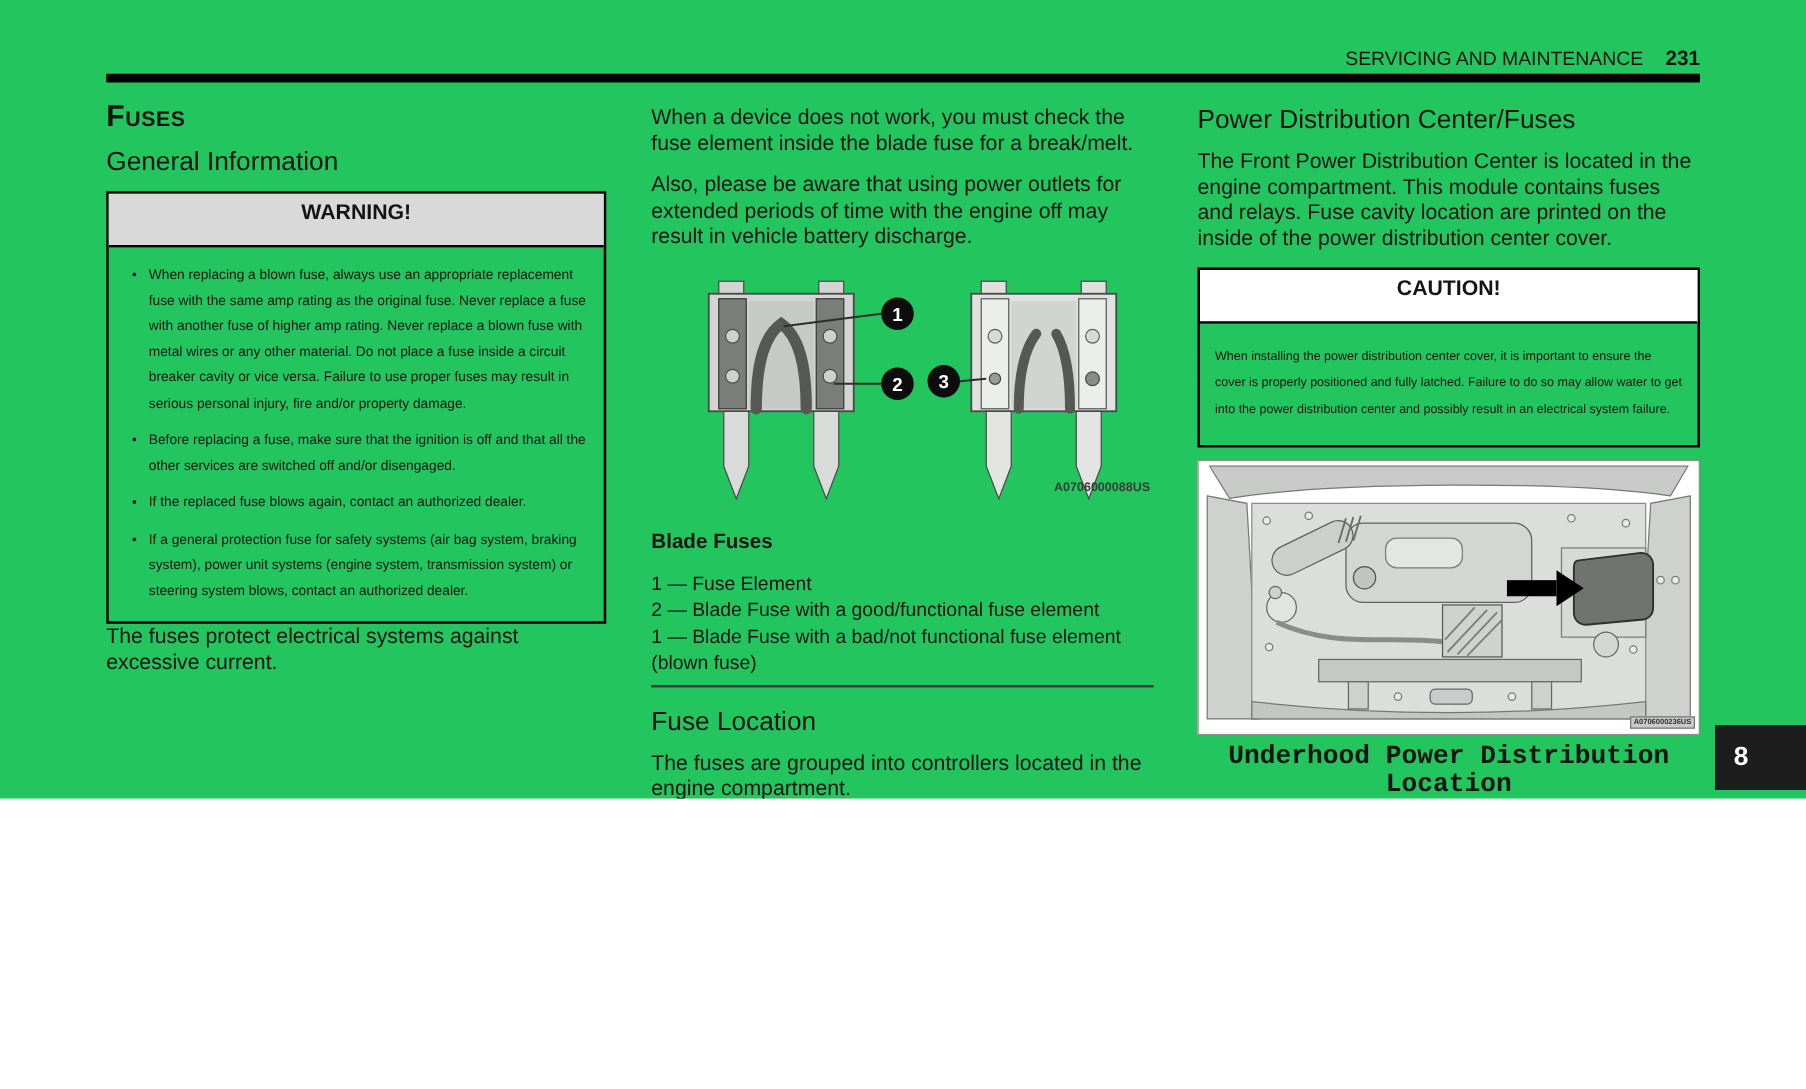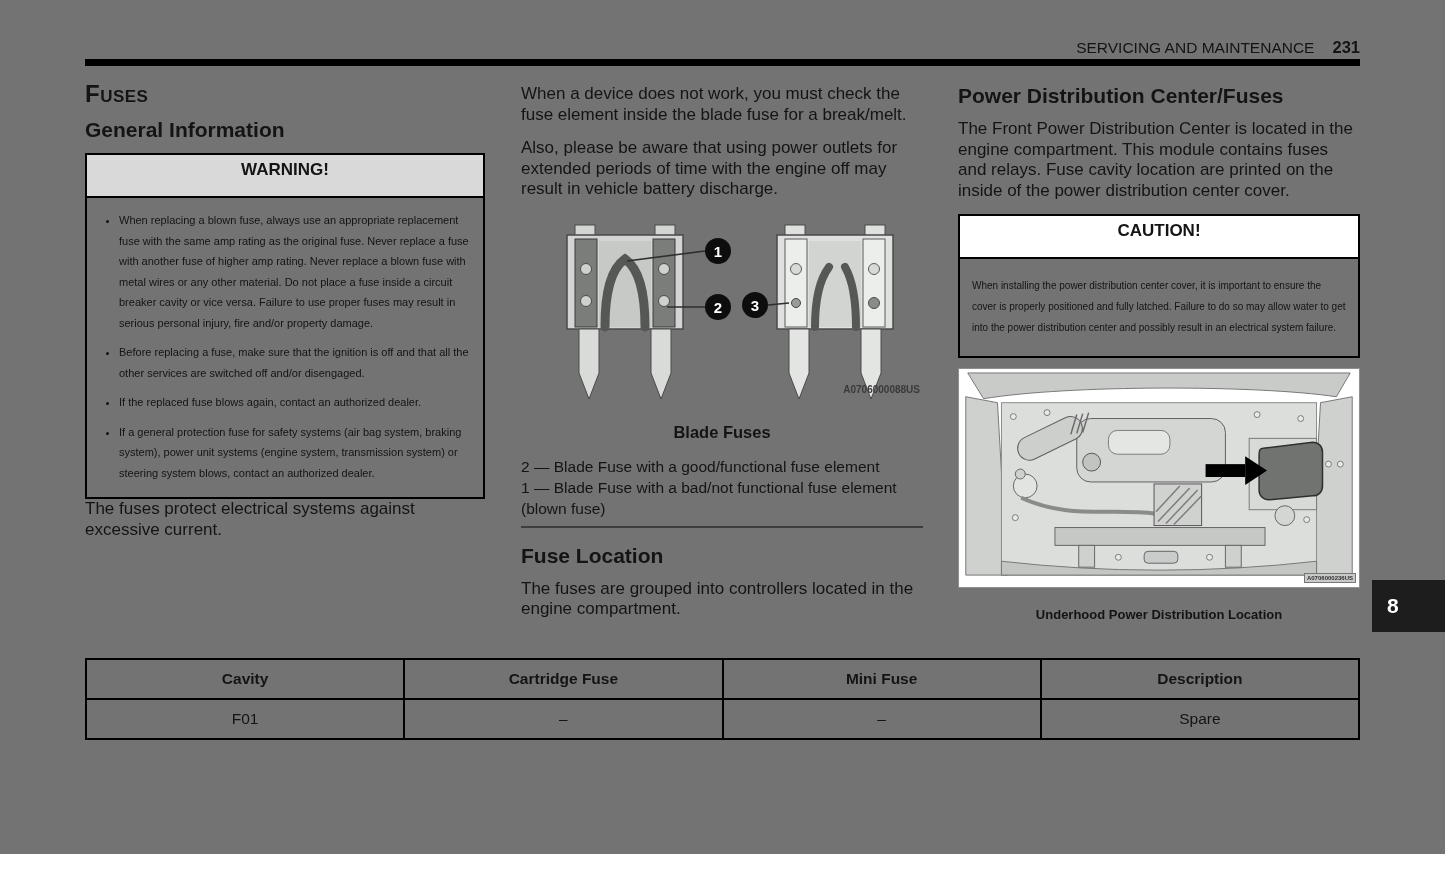--- a/index.html
+++ b/index.html
@@ -1,59 +1,59 @@
 <!DOCTYPE html>
 <html><head>
 <meta charset="utf-8">
 <style>
   html,body { margin:0; padding:0; background:#fff; }
   .page {
-    position:relative; width:1445px; height:854px; background:#737373;
+    position:relative; width:1445px; height:639px; background:#22c55e;
     font-family:"Liberation Sans","DejaVu Sans",sans-serif; color:#141414; overflow:hidden;
   }
   
   .running-header { position:absolute; top:38px; left:85px; width:1275px;
     display:flex; justify-content:flex-end; align-items:baseline; gap:18px; font-size:15.5px; }
   .page-num { font-weight:700; font-size:16.5px; }
   .header-rule { position:absolute; top:59px; left:85px; width:1275px; height:7px; background:#000; }
 
   
   .col { position:absolute; top:80px; }
   .col-left  { left:85px;  width:400px; }
   .col-mid   { left:521px; top:84px; width:402px; }
   .col-right { left:958px; top:84px; width:402px; }
 
   h1.sect { font-size:24px; font-weight:700; font-variant:small-caps; letter-spacing:.5px; margin:0 0 10px; }
-  h2.sub  { font-size:21px; font-weight:700; margin:0 0 11px; }
+  h2.sub  { font-size:21px; font-weight:400; margin:0 0 11px; }
 
   p.body { font-size:17px; line-height:20.5px; margin:0 0 13px; }
 
   
   .callout-box { border:2px solid #000; }
   .box-head { text-align:center; font-size:17px; font-weight:700; padding:5px 0 16px; border-bottom:2px solid #000; }
   .warn .box-head { background:#d9d9d9; }
   .caution .box-head { background:#ffffff; }
   .box-body { padding:12px 8px 14px 8px; }
   .box-body ul { margin:0; padding-left:24px; }
   .box-body li { font-size:11px; line-height:20.5px; margin-bottom:9px; }
   .box-body li:last-child { margin-bottom:0; }
   .box-body p { margin:4px; font-size:10px; line-height:21px; }
   .left-footer { margin-top:17px; }
 
   
   .fuse-figure { position:relative; margin-top:12px; width:402px; }
-  .fig-caption { text-align:center; font-weight:700; font-size:16.5px; margin-top:6px; }
+  .fig-caption { font-weight:700; font-size:16.5px; margin-top:6px; }
   .legend { margin-top:14px; font-size:15.5px; line-height:21px; }
   .legend-rule { border-top:2px solid #3d3d3d; margin:7px 0 16px; }
 
   .engine-figure { position:relative; margin-top:10px; width:400px; height:218px;
     border:1px solid #8f8f8f; background:#fdfdfd; }
   .fig-watermark { position:absolute; right:3px; bottom:4px; font-size:6px; font-weight:700;
     color:#2e2e2e; background:#c9c9c9; padding:0 2px; line-height:8px; border:1px solid #777; }
-  .right-caption { text-align:center; font-weight:700; font-size:13px; margin-top:19px; }
+  .right-caption { text-align:center; font-weight:700; font-size:21px; margin-top:6px;font-family:Liberation Mono, monospace; }
 
   
   .chapter-tab { position:absolute; left:1372px; top:580px; width:73px; height:52px; background:#1d1d1d;
     color:#fff; font-size:21px; font-weight:700; display:flex; align-items:center; padding-left:15px;
     box-sizing:border-box; }
 
   
   .fuse-table { position:absolute; left:85px; top:658px; width:1275px; border-collapse:collapse;
     font-size:15.5px; table-layout:fixed; }
   .fuse-table th, .fuse-table td { border:2px solid #000; padding:10px 8px; text-align:center; }
@@ -145,20 +145,21 @@
           <line x1="247" y1="92" x2="268" y2="90" stroke="#2e2e2e" stroke-width="1.6"></line>
           <circle cx="234" cy="92" r="13" fill="#0d0d0d"></circle>
           <text x="234" y="97.5" text-anchor="middle" font-size="15" font-weight="bold" fill="#ffffff">3</text>
         </g>
         <text x="399" y="180" text-anchor="end" font-size="10" font-weight="bold" fill="#3a3a3a">A0706000088US</text>
       </svg>
       <figcaption class="fig-caption">Blade Fuses</figcaption>
     </figure>
 
     <div class="legend">
+      <div>1 — Fuse Element</div>
       <div>2 — Blade Fuse with a good/functional fuse element</div>
       <div>1 — Blade Fuse with a bad/not functional fuse element (blown fuse)</div>
     </div>
     <div class="legend-rule"></div>
 
     <h2 class="sub">Fuse Location</h2>
     <p class="body">The fuses are grouped into controllers located in the engine compartment.</p>
   </div>
 
   <div class="col col-right">

